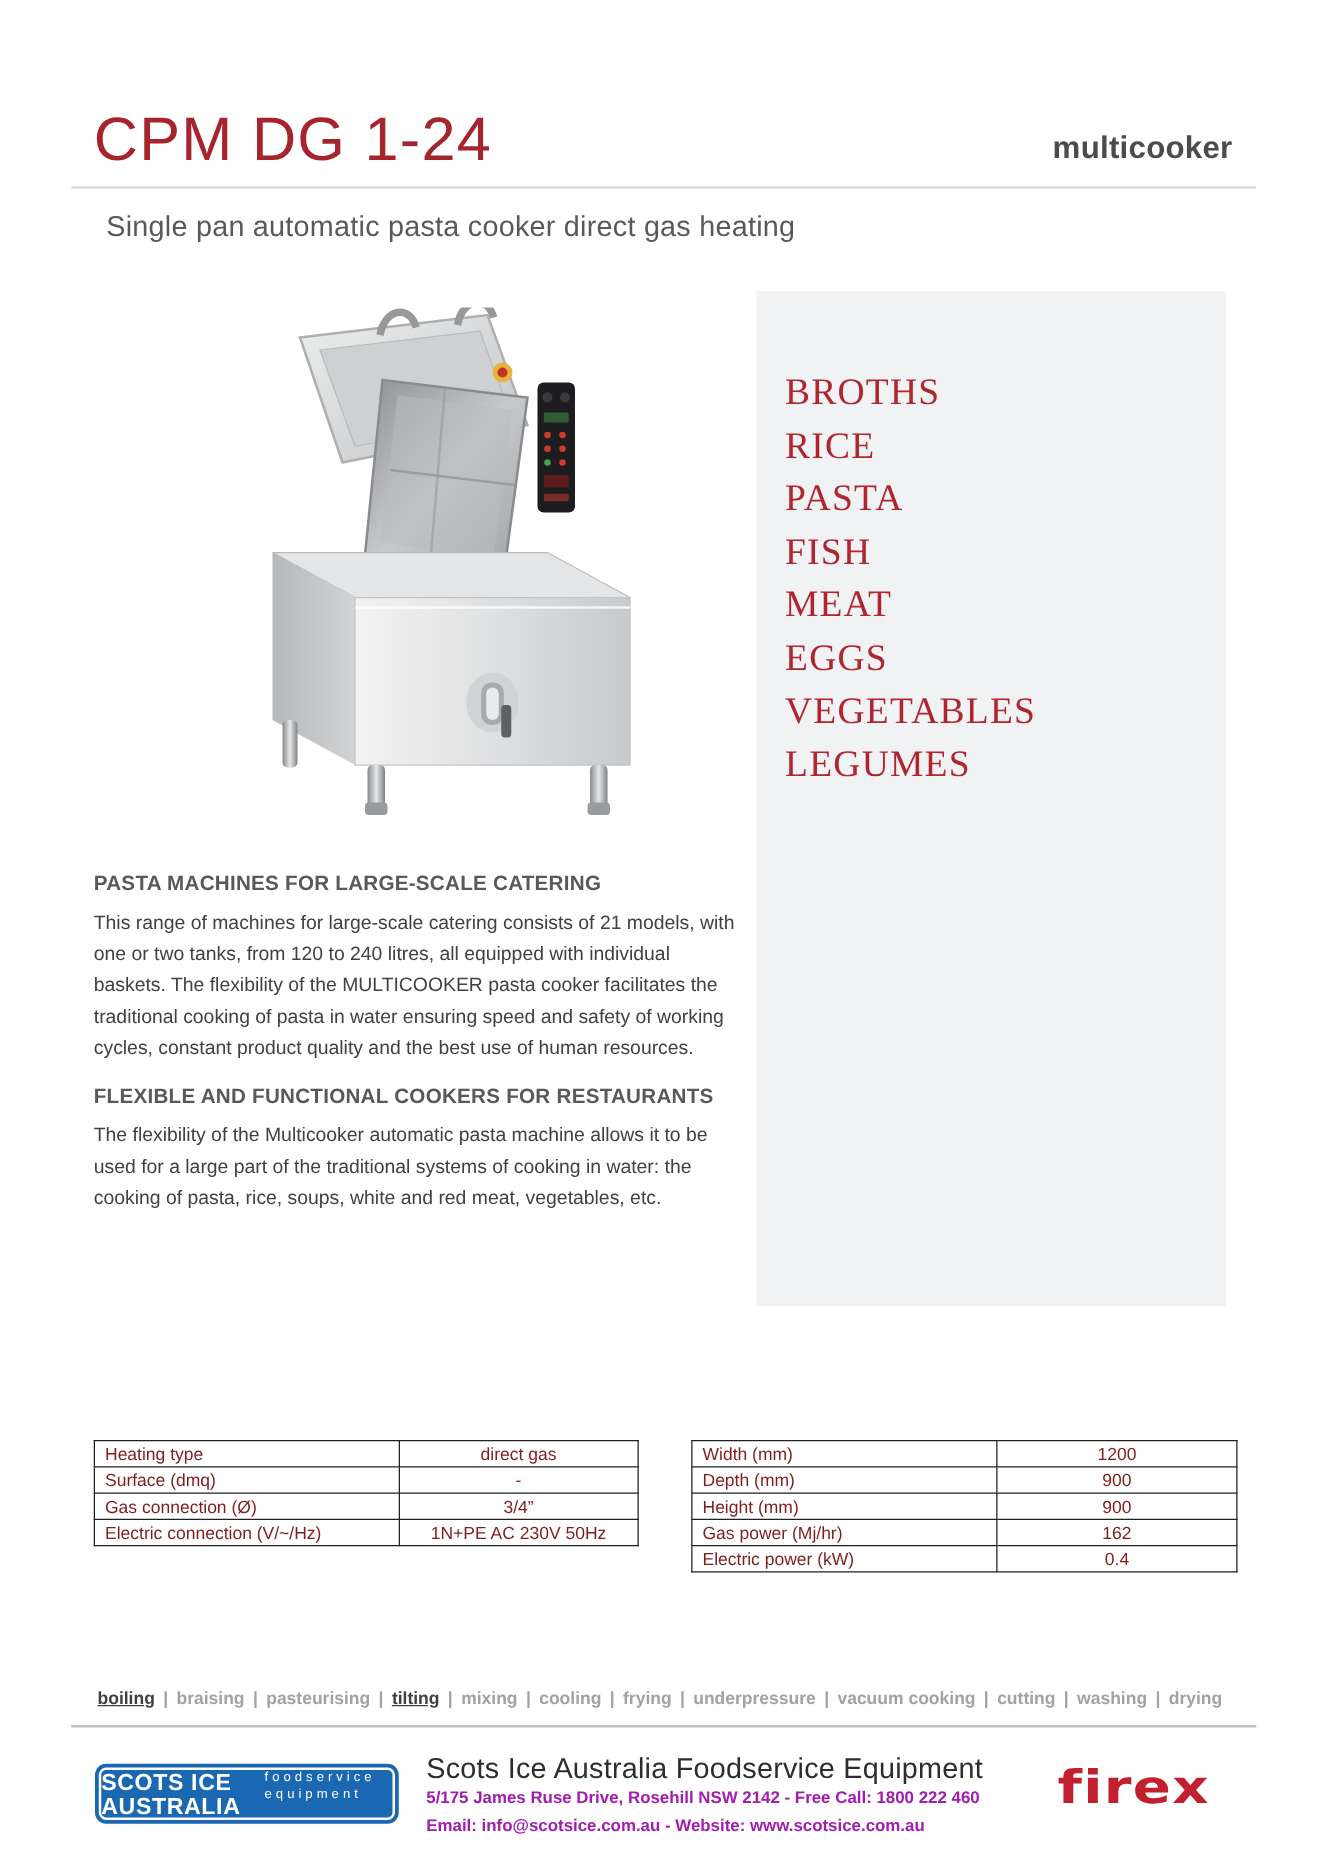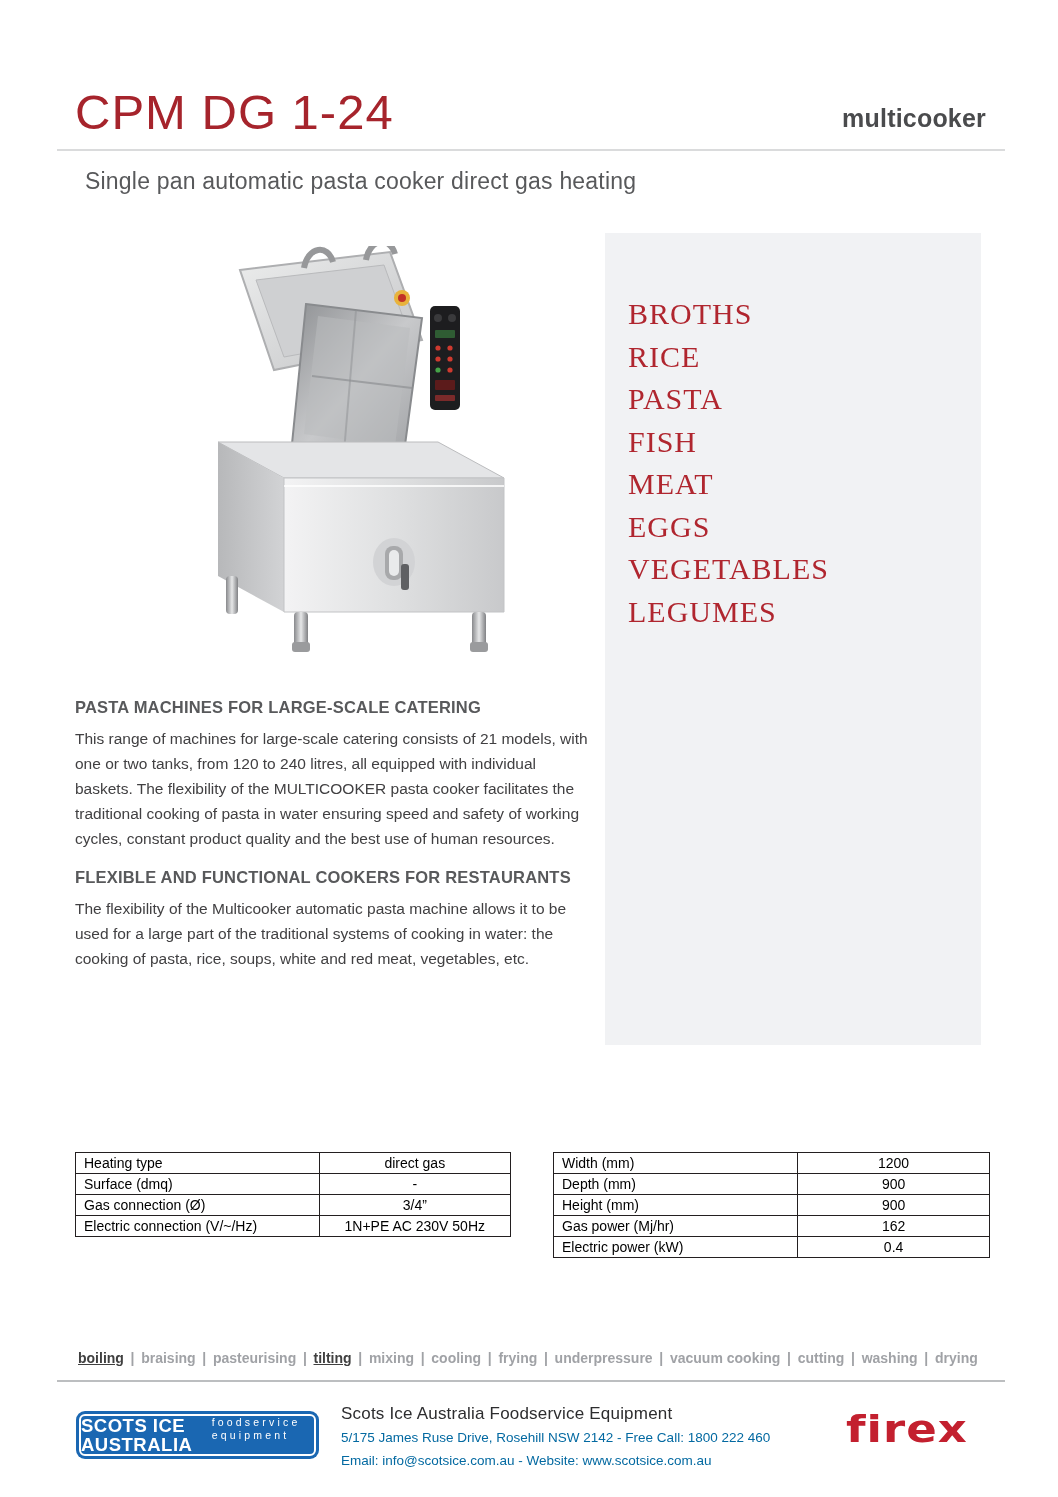--- a/index.html
+++ b/index.html
@@ -41,21 +41,21 @@
   .text-section { position:absolute; left:75px; width:515px; }
   .text-section.first { top:698px; }
   .text-section.second { top:868px; }
   .section-heading { font-size:16.5px; font-weight:700; color:#58595b; letter-spacing:0.2px; }
   .section-body { margin-top:9px; font-size:15.5px; line-height:25px; color:#414042; }
   
   .spec-table { position:absolute; top:1152px; border-collapse:collapse; }
   .spec-table.left  { left:75px;  width:436px; }
   .spec-table.right { left:553px; width:437px; }
   .spec-table td {
-    border:1px solid #231f20; font-size:14px; color:#000000;
+    border:1px solid #231f20; font-size:14px; color:#7f1d1d;
     height:21px; padding:1px 8px; line-height:16px;
   }
   .spec-table td.label { width:56%; text-align:left; }
   .spec-table td.value { width:44%; text-align:center; }
   
   .capabilities {
     position:absolute; left:78px; top:1350px; width:900px;
     display:flex; justify-content:space-between; align-items:center;
     font-size:14px; font-weight:700; color:#a0a2a6; white-space:nowrap;
   }
@@ -69,22 +69,22 @@
     position:absolute; left:76px; top:1411px; width:243px; height:48px;
     background:#1a67b2; border-radius:9px; padding:3px;
   }
   .scots-logo-inner {
     width:100%; height:100%; border:2px solid #ffffff; border-radius:6px;
     display:flex; flex-direction:row; align-items:flex-start; justify-content:center;
   }
   .scots-logo-line1 { color:#ffffff; font-weight:700; font-size:18.5px; letter-spacing:0.5px; line-height:19px; }
   .scots-logo-line2 { color:#ffffff; font-size:10.5px; letter-spacing:3.2px; line-height:13px; }
   .footer-text { position:absolute; left:341px; top:1402px; color:#231f20; }
-  .footer-brand { font-size:17px; line-height:24px; color:#2d2d2f; letter-spacing:0.2px; }
-  .footer-address, .footer-contact { font-size:13.5px; font-weight:400; line-height:23px; color:#0369a1; }
+  .footer-brand { font-size:23px; line-height:24px; color:#2d2d2f; letter-spacing:0.2px; }
+  .footer-address, .footer-contact { font-size:13.5px; font-weight:700; line-height:23px; color:#a21caf; }
   .firex-logo {
     position:absolute; left:846px; top:1408px;
     font-family:"DejaVu Sans", sans-serif; font-weight:800; font-size:45px;
     color:#c3202f; letter-spacing:1px; transform:scaleY(0.82); transform-origin:top left;
   }
 </style>
 </head>
 <body>
 
 <div class="page">

